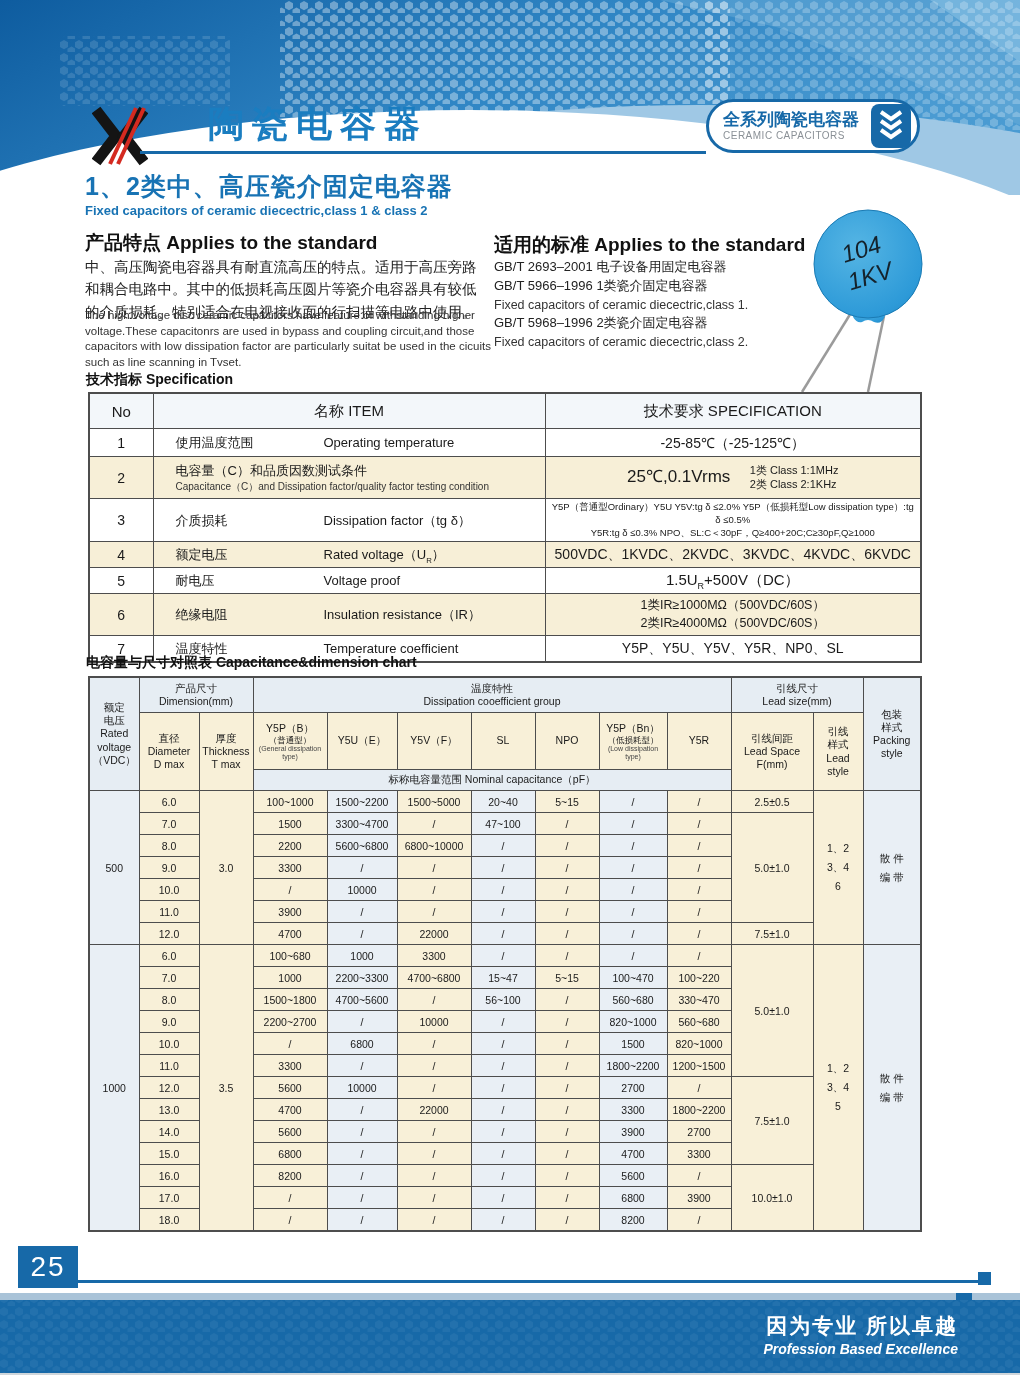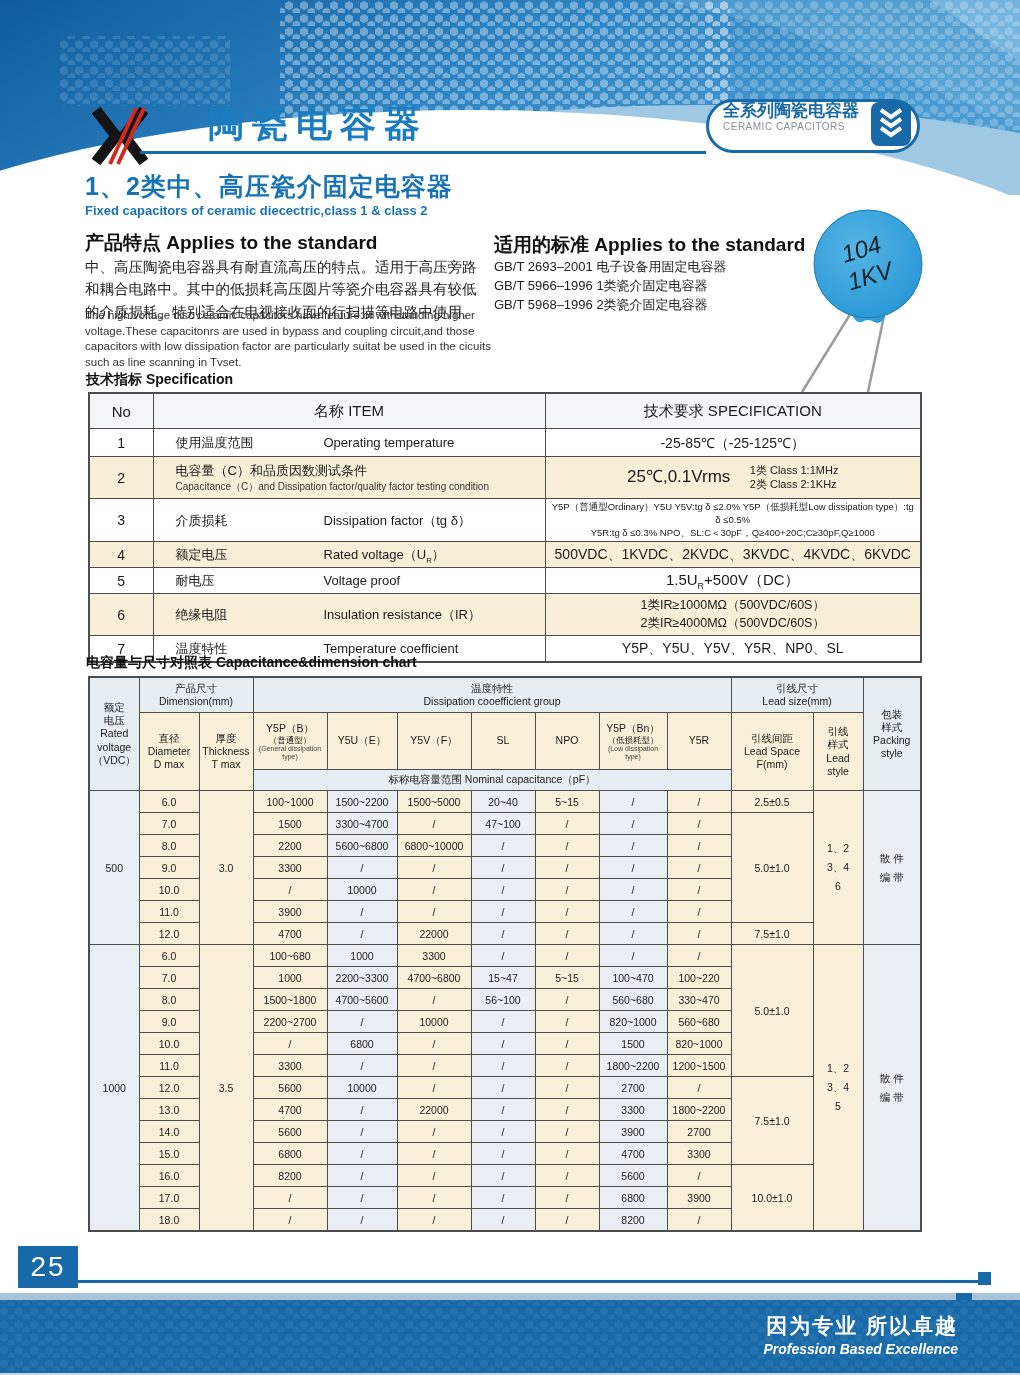--- a/index.html
+++ b/index.html
@@ -8,21 +8,21 @@
   .abs{position:absolute;}
 
   
   .banner{left:0;top:0;width:1020px;height:195px;}
 
   
   .logo{left:92px;top:106px;width:56px;height:60px;}
   .page-title{left:208px;top:100px;font-size:36px;font-weight:bold;color:#1a7dc0;letter-spacing:8px;}
   .title-rule{left:140px;top:151px;width:566px;height:3px;background:#1769a8;}
   .badge{left:706px;top:99px;width:214px;height:54px;border:3px solid #1769a8;border-radius:28px;
-         background:#ffffff;display:flex;justify-content:space-between;
+         background:#ffffff;display:flex;align-items:center;justify-content:space-between;
          padding:0 6px 0 14px;box-sizing:border-box;}
   .badge-cn{font-size:17px;font-weight:bold;color:#1769a8;line-height:1.1;}
   .badge-en{font-size:10px;color:#8a9096;letter-spacing:.5px;}
   .badge-icon{width:40px;height:44px;background:#1769a8;border-radius:8px;display:flex;align-items:center;justify-content:center;}
 
   
   .sec-title{left:85px;top:170px;font-size:25px;font-weight:bold;color:#1873b4;letter-spacing:1px;}
   .sec-sub{left:85px;top:203px;font-size:13px;font-weight:bold;color:#1873b4;}
 
   
@@ -134,21 +134,23 @@
   <div class="abs sec-sub">Fixed capacitors of ceramic diecectric,class 1 &amp; class 2</div>
 
   <div class="abs feat-head">产品特点 Applies to the standard</div>
   <div class="abs feat-cn">中、高压陶瓷电容器具有耐直流高压的特点。适用于高压旁路和耦合电路中。其中的低损耗高压圆片等瓷介电容器具有较低的介质损耗、特别适合在电视接收面的行扫描等电路中使用。</div>
   <div class="abs feat-en">The high voltage disc ceramic capacitors have feature of withstanding higher voltage.These capacitonrs are used in bypass and coupling circuit,and those capacitors with low dissipation factor are particularly suitat be used in the cicuits such as line scanning in Tvset.</div>
 
   <div class="abs std-head">适用的标准  Applies to the standard</div>
   <div class="abs std-list">
     <div class="cn">GB/T 2693–2001 电子设备用固定电容器</div>
     <div class="cn">GB/T 5966–1996 1类瓷介固定电容器</div>
+    <div class="en">Fixed capacitors of ceramic diecectric,class 1.</div>
     <div class="cn">GB/T 5968–1996 2类瓷介固定电容器</div>
+    <div class="en">Fixed capacitors of ceramic diecectric,class 2.</div>
   </div>
 
   <svg class="abs cap-photo" viewBox="0 0 186 185">
     <defs>
       <radialGradient id="disc" cx="0.4" cy="0.35" r="0.9">
         <stop offset="0" stop-color="#55b5e4"></stop>
           <stop offset="0.7" stop-color="#2d9ad8"></stop>
           <stop offset="1" stop-color="#1f86c4"></stop>
       </radialGradient>
     </defs>

